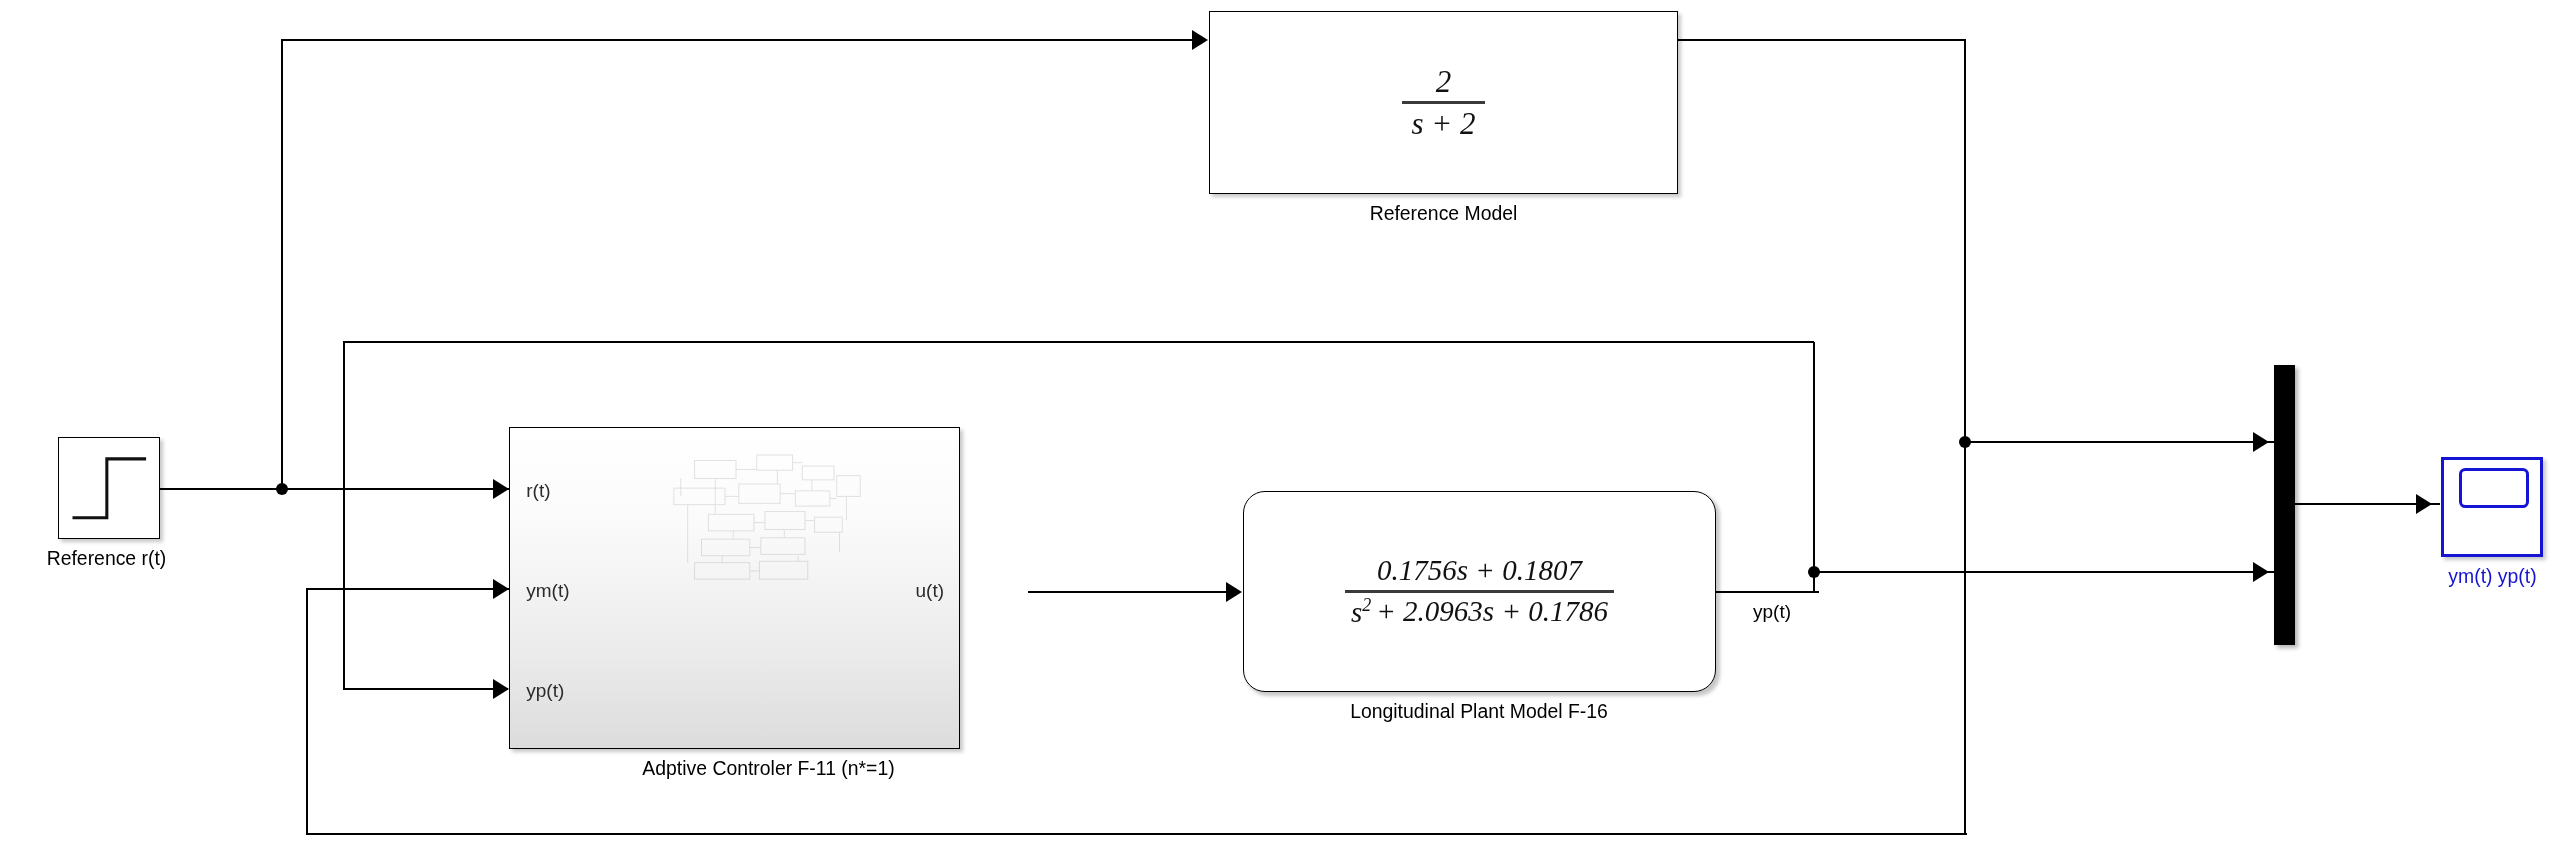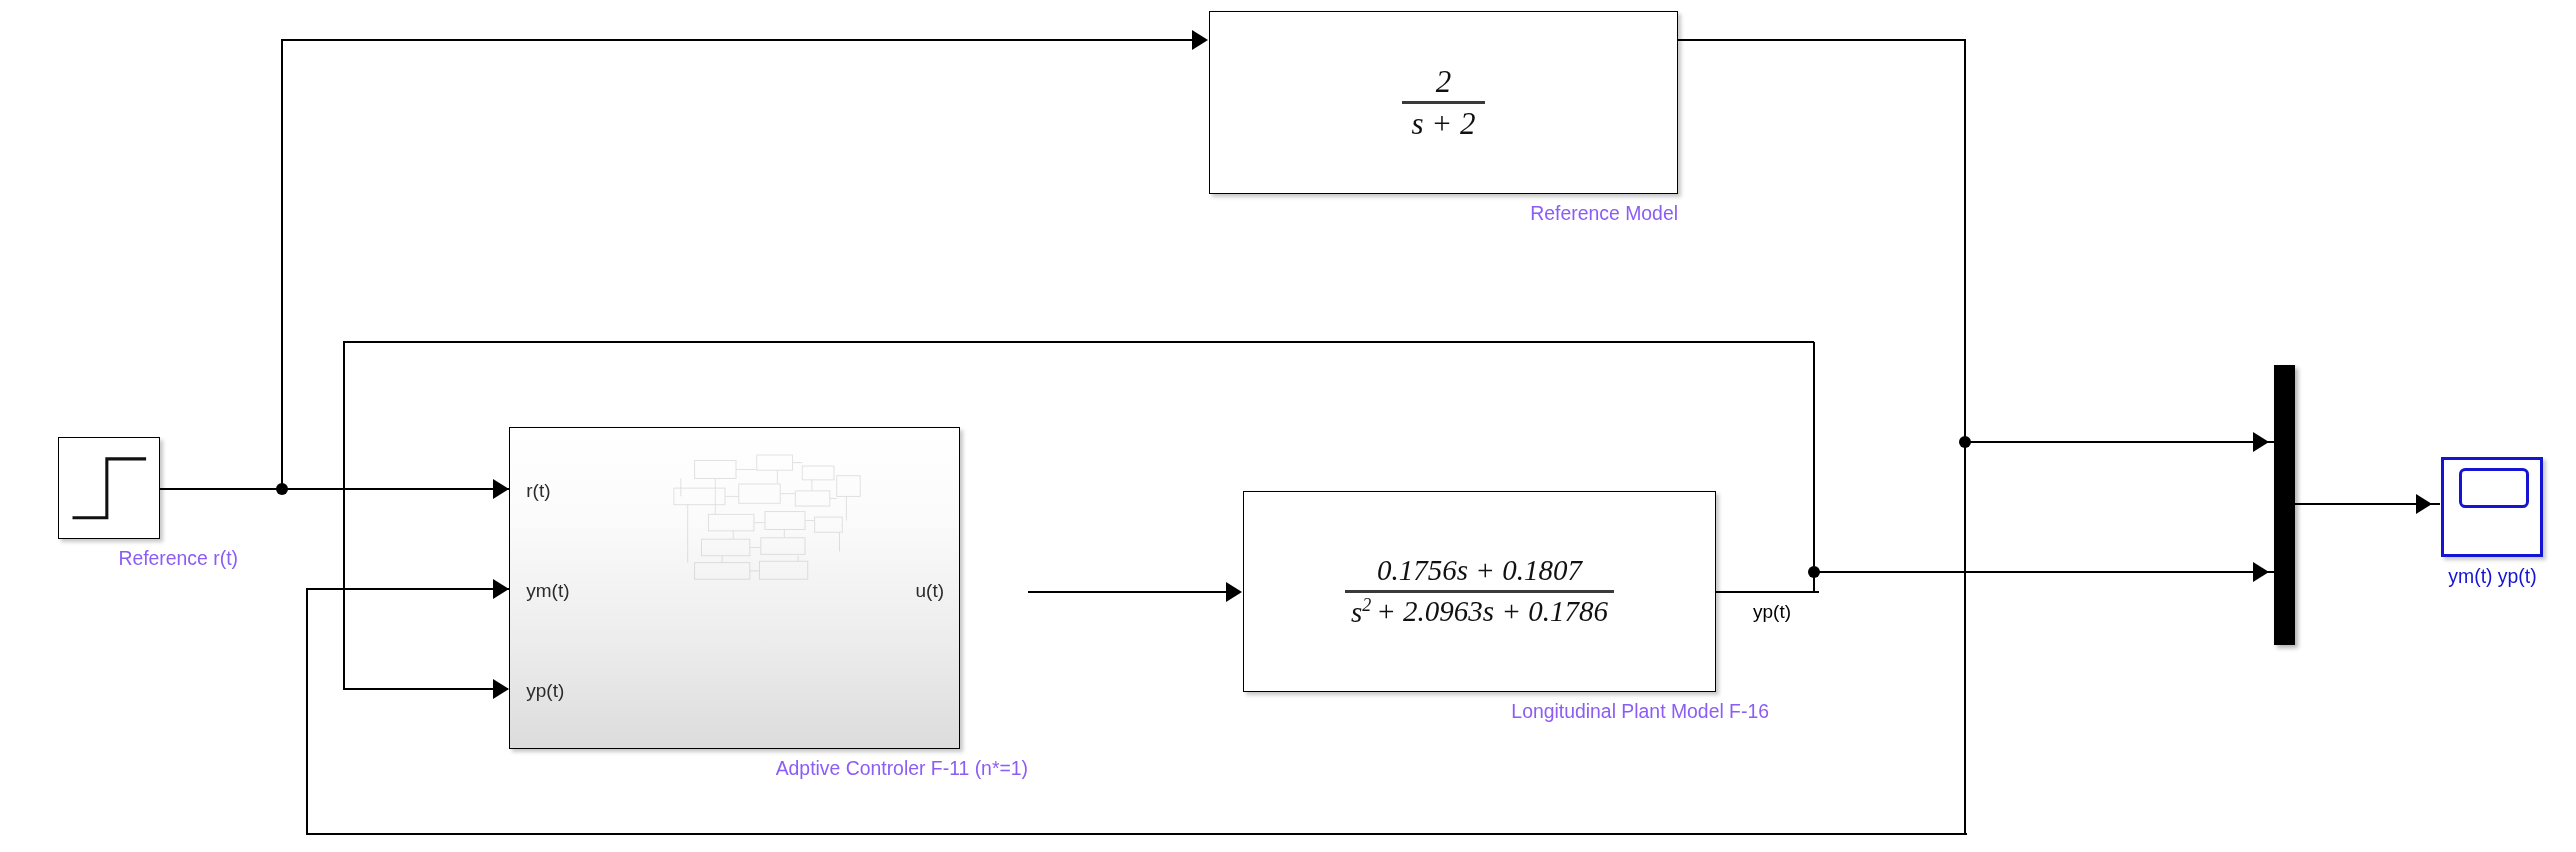--- a/index.html
+++ b/index.html
@@ -26,22 +26,22 @@
     border: 1.9px solid #000000;
     box-shadow: 3.1px 3.1px 3.8px rgba(0,0,0,0.22);
   }
   .blk-tf {
     display: flex;
     align-items: center;
     justify-content: center;
   }
   .blk-label {
     position: absolute;
-    text-align: right;
-    color: #8b5cf6;
+    text-align: center;
+    color: #000000;
     font-size: 19.4px;
     font-family: "Liberation Sans", sans-serif;
     white-space: nowrap;
     line-height: 1;
   }
 
   
   .tf {
     display: inline-flex;
     flex-direction: column;
@@ -243,21 +243,21 @@
         <path d="M260 70 V105 M250 122 V150 M30 82 V166"></path>
       </g>
     </svg>
     <div class="port-label" style="left:16.3px; top:53px;">r(t)</div>
     <div class="port-label" style="left:16.3px; top:153px;">ym(t)</div>
     <div class="port-label" style="left:16.3px; top:253px;">yp(t)</div>
     <div class="port-label" style="right:15px; top:153px;">u(t)</div>
   </div>
   <div class="blk-label" style="left:509px; top:759px; width:519px;">Adptive Controler F-11 (n*=1)</div>
 
-  <div class="blk blk-tf" style="left:1243px; top:491px; width:473px; height:201px;">
+  <div class="blk blk-tf" style="left:1243px; top:491px; width:473px; height:201px;border-radius:22px;">
     <div class="tf">
       <div class="num ital">0.1756s + 0.1807</div>
       <div class="bar"></div>
       <div class="den">
         <span class="ital">s</span><span class="sup">2</span><span class="ital" style="margin-left:5px;">+ 2.0963s + 0.1786</span>
       </div>
     </div>
   </div>
   <div class="blk-label" style="left:1189px; top:702px; width:580px;">Longitudinal Plant Model F-16</div>
 

